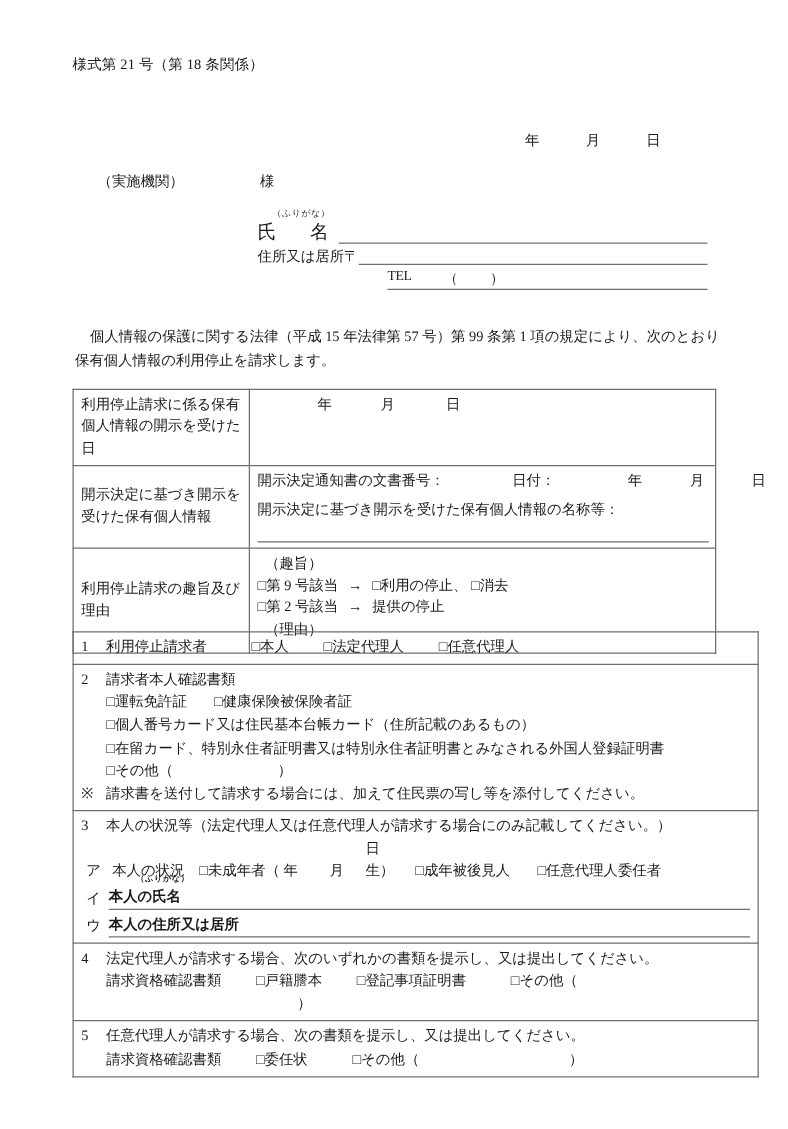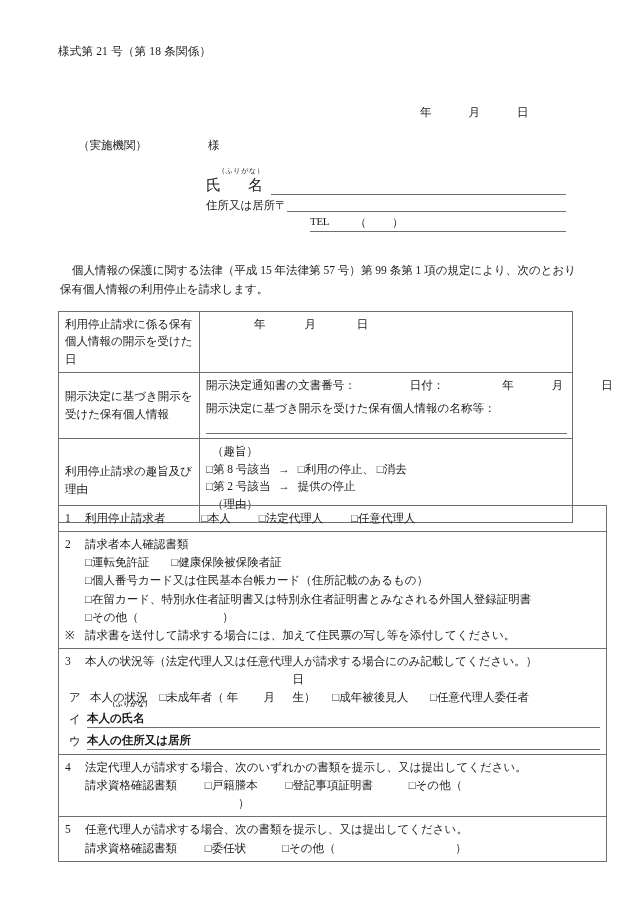--- a/index.html
+++ b/index.html
@@ -254,21 +254,21 @@
         </div>
         <div style="margin-top:5px;">開示決定に基づき開示を受けた保有個人情報の名称等：</div>
         <div class="r2-underline"></div>
       </td>
     </tr>
     <tr>
       <td class="t1-label mid">利用停止請求の趣旨及び理由</td>
       <td style="height:84px;">
         <div class="purpose-pad">（趣旨）</div>
         <div>
-          <span class="cb">□第 8 号該当</span>
+          <span class="cb">□第 9 号該当</span>
           <span class="arrow">→</span>
           <span class="cb">□利用の停止、</span>
           <span class="cb">□消去</span>
         </div>
         <div>
           <span class="cb">□第 2 号該当</span>
           <span class="arrow">→</span>
           <span>提供の停止</span>
         </div>
         <div class="purpose-pad">（理由）</div>

